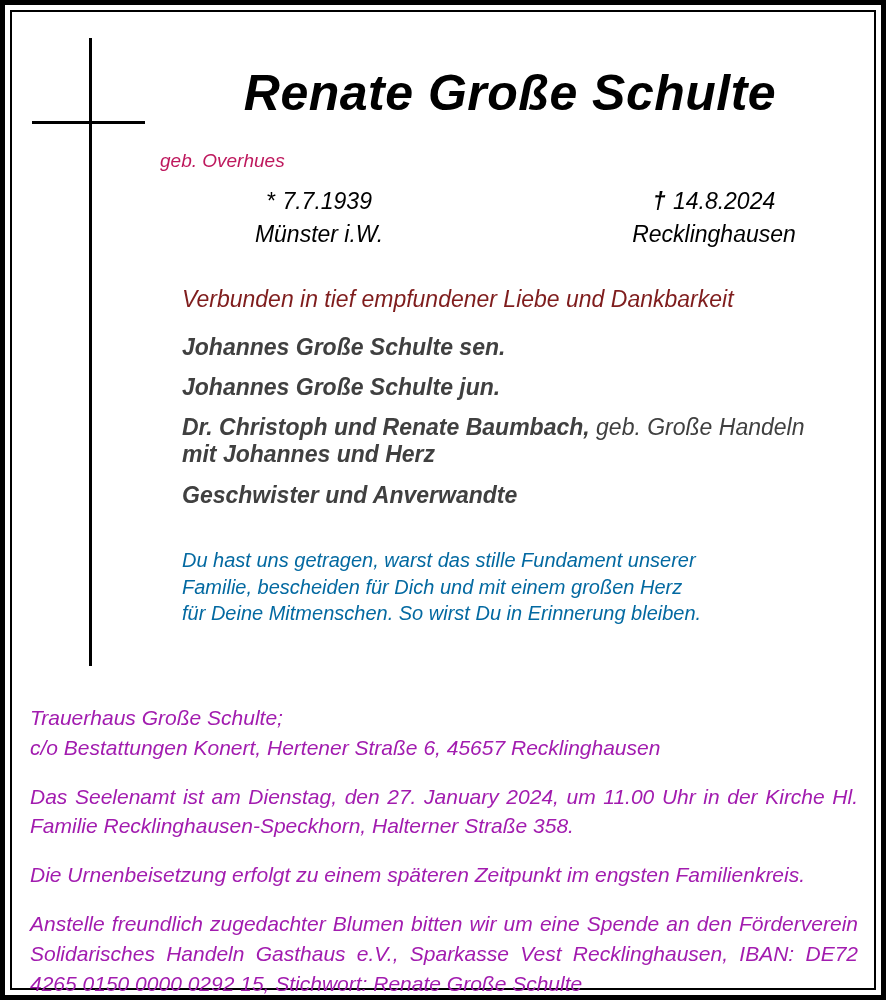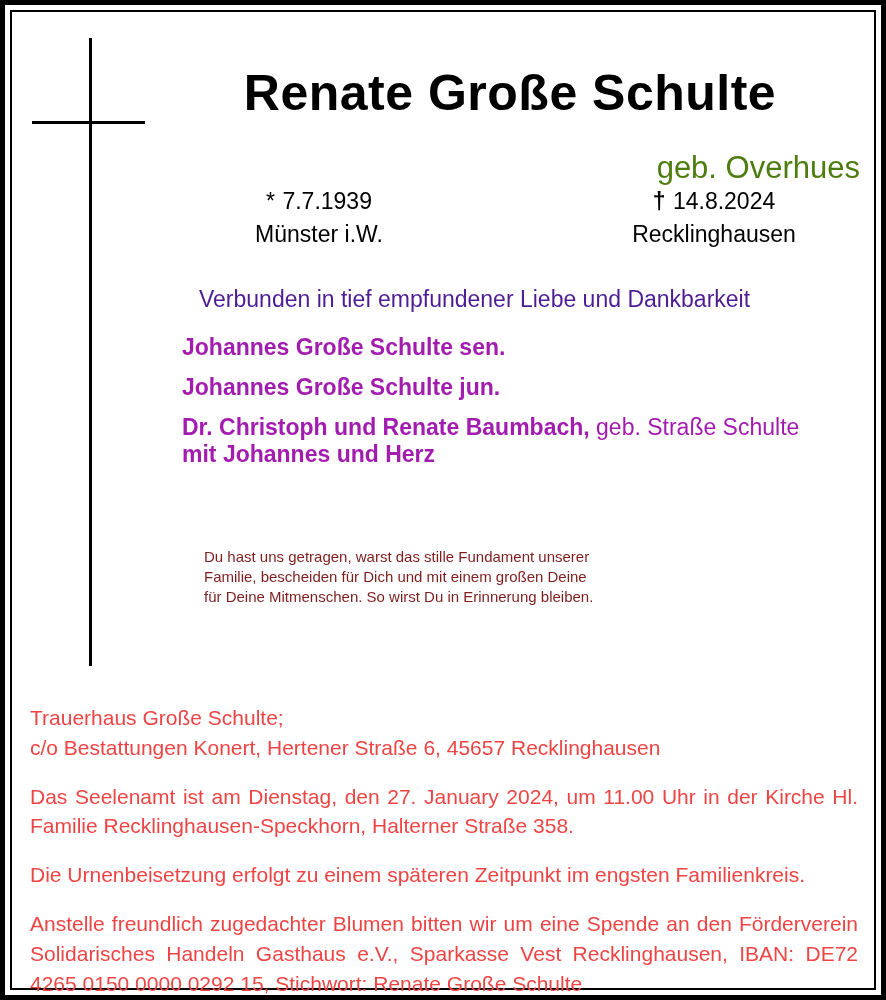--- a/index.html
+++ b/index.html
@@ -11,20 +11,21 @@
     font-family: "DejaVu Sans", sans-serif;
   }
 
   #obituary {
     position: relative;
     width: 886px;
     height: 1000px;
     background: #ffffff;
     box-sizing: border-box;
     overflow: hidden;
+    font-style: italic;
   }
 
   
   .border-outer {
     position: absolute;
     left: 0; top: 0;
     width: 886px;
     height: 1000px;
     box-sizing: border-box;
     border: 5px solid #000000;
@@ -78,24 +79,24 @@
     color: #000000;
     line-height: 1;
     white-space: nowrap;
   }
 
   .maiden-name {
     position: absolute;
     left: 160px;
     top: 150px;
     width: 700px;
-    text-align: right;
-    font-family: "Liberation Sans", sans-serif;
-    font-size: 31px;
-    color: #4d7c0f;
+    text-align: left;
+    font-family: "Liberation Sans", sans-serif;
+    font-size: 19px;
+    color: #be185d;
     line-height: 1.15;
   }
 
   .dates-row {
     position: absolute;
     left: 175px;
     top: 185px;
     width: 690px;
     display: flex;
     justify-content: space-between;
@@ -116,69 +117,67 @@
   .date-symbol.star {
     font-weight: normal;
   }
 
   .tribute-line {
     position: absolute;
     left: 182px;
     top: 286px;
     font-family: "Liberation Sans", sans-serif;
     font-size: 23px;
-    color: #4c1d95;
+    color: #7f1d1d;
     white-space: nowrap;
-    margin-left: 17px;
   }
 
   .family-list {
     position: absolute;
     left: 182px;
     top: 334px;
     width: 690px;
   }
   .family-entry {
     font-family: "Liberation Sans", sans-serif;
     font-weight: bold;
     font-size: 23px;
-    color: #a21caf;
+    color: #404040;
     line-height: 1.18;
     margin-bottom: 13px;
     white-space: nowrap;
   }
   .family-entry .suffix-normal {
     font-weight: normal;
   }
   .family-entry .second-line {
     display: block;
     font-weight: bold;
   }
 
   .verse {
     position: absolute;
     left: 182px;
     top: 547px;
     width: 676px;
     font-family: "Liberation Sans", sans-serif;
-    font-size: 15px;
-    color: #7f1d1d;
+    font-size: 20px;
+    color: #0369a1;
     line-height: 1.33;
-    margin-left: 22px;
   }
   .verse div { white-space: nowrap; }
 
   .footer {
     position: absolute;
     left: 30px;
     top: 703px;
     width: 828px;
     font-family: "Liberation Sans", sans-serif;
     font-size: 21px;
-    color: #ef4444;
+    color: #a21caf;
   }
   .footer-block {
     margin-bottom: 19px;
     line-height: 1.42;
   }
   .footer-block.justified {
     text-align: justify;
     text-align-last: left;
   }
   .footer-block:last-child { margin-bottom: 0; }
@@ -217,28 +216,31 @@
     <div class="tribute-line">Verbunden in tief empfundener Liebe und Dankbarkeit</div>
 
     <div class="family-list">
       <div class="family-entry">
         <span>Johannes Große Schulte sen.</span><span class="suffix-normal"></span>
       </div>
       <div class="family-entry">
         <span>Johannes Große Schulte jun.</span><span class="suffix-normal"></span>
       </div>
       <div class="family-entry">
-        <span>Dr. Christoph und Renate Baumbach,</span><span class="suffix-normal"> geb. Straße Schulte</span>
+        <span>Dr. Christoph und Renate Baumbach,</span><span class="suffix-normal"> geb. Große Handeln</span>
         <span class="second-line">mit Johannes und Herz</span>
+      </div>
+      <div class="family-entry">
+        <span>Geschwister und Anverwandte</span><span class="suffix-normal"></span>
       </div>
     </div>
 
     <div class="verse">
       <div>Du hast uns getragen, warst das stille Fundament unserer</div>
-      <div>Familie, bescheiden für Dich und mit einem großen Deine</div>
+      <div>Familie, bescheiden für Dich und mit einem großen Herz</div>
       <div>für Deine Mitmenschen. So wirst Du in Erinnerung bleiben.</div>
     </div>
 
     <div class="footer">
       <div class="footer-block">
         <span class="nowrap">Trauerhaus Große Schulte;</span>
         <span class="nowrap">c/o Bestattungen Konert, Hertener Straße 6, 45657 Recklinghausen</span>
       </div>
       <div class="footer-block justified">Das Seelenamt ist am Dienstag, den 27. January 2024, um 11.00 Uhr in der Kirche Hl. Familie Recklinghausen-Speckhorn, Halterner Straße 358.</div>
       <div class="footer-block">Die Urnenbeisetzung erfolgt zu einem späteren Zeitpunkt im engsten Familienkreis.</div>

